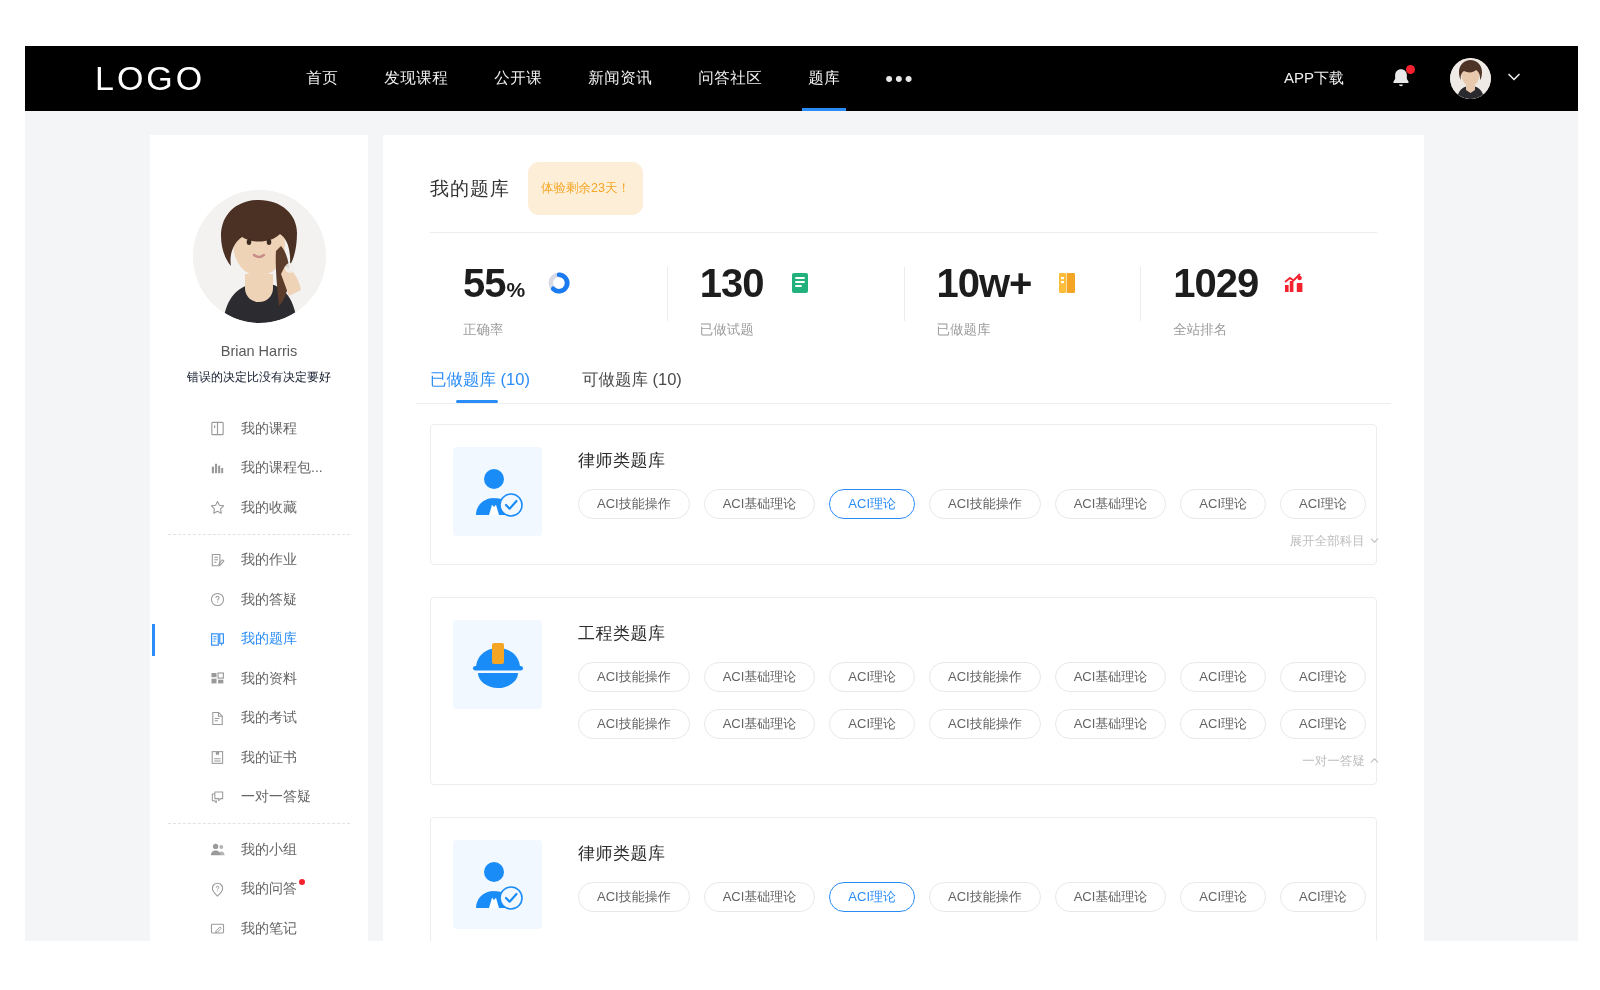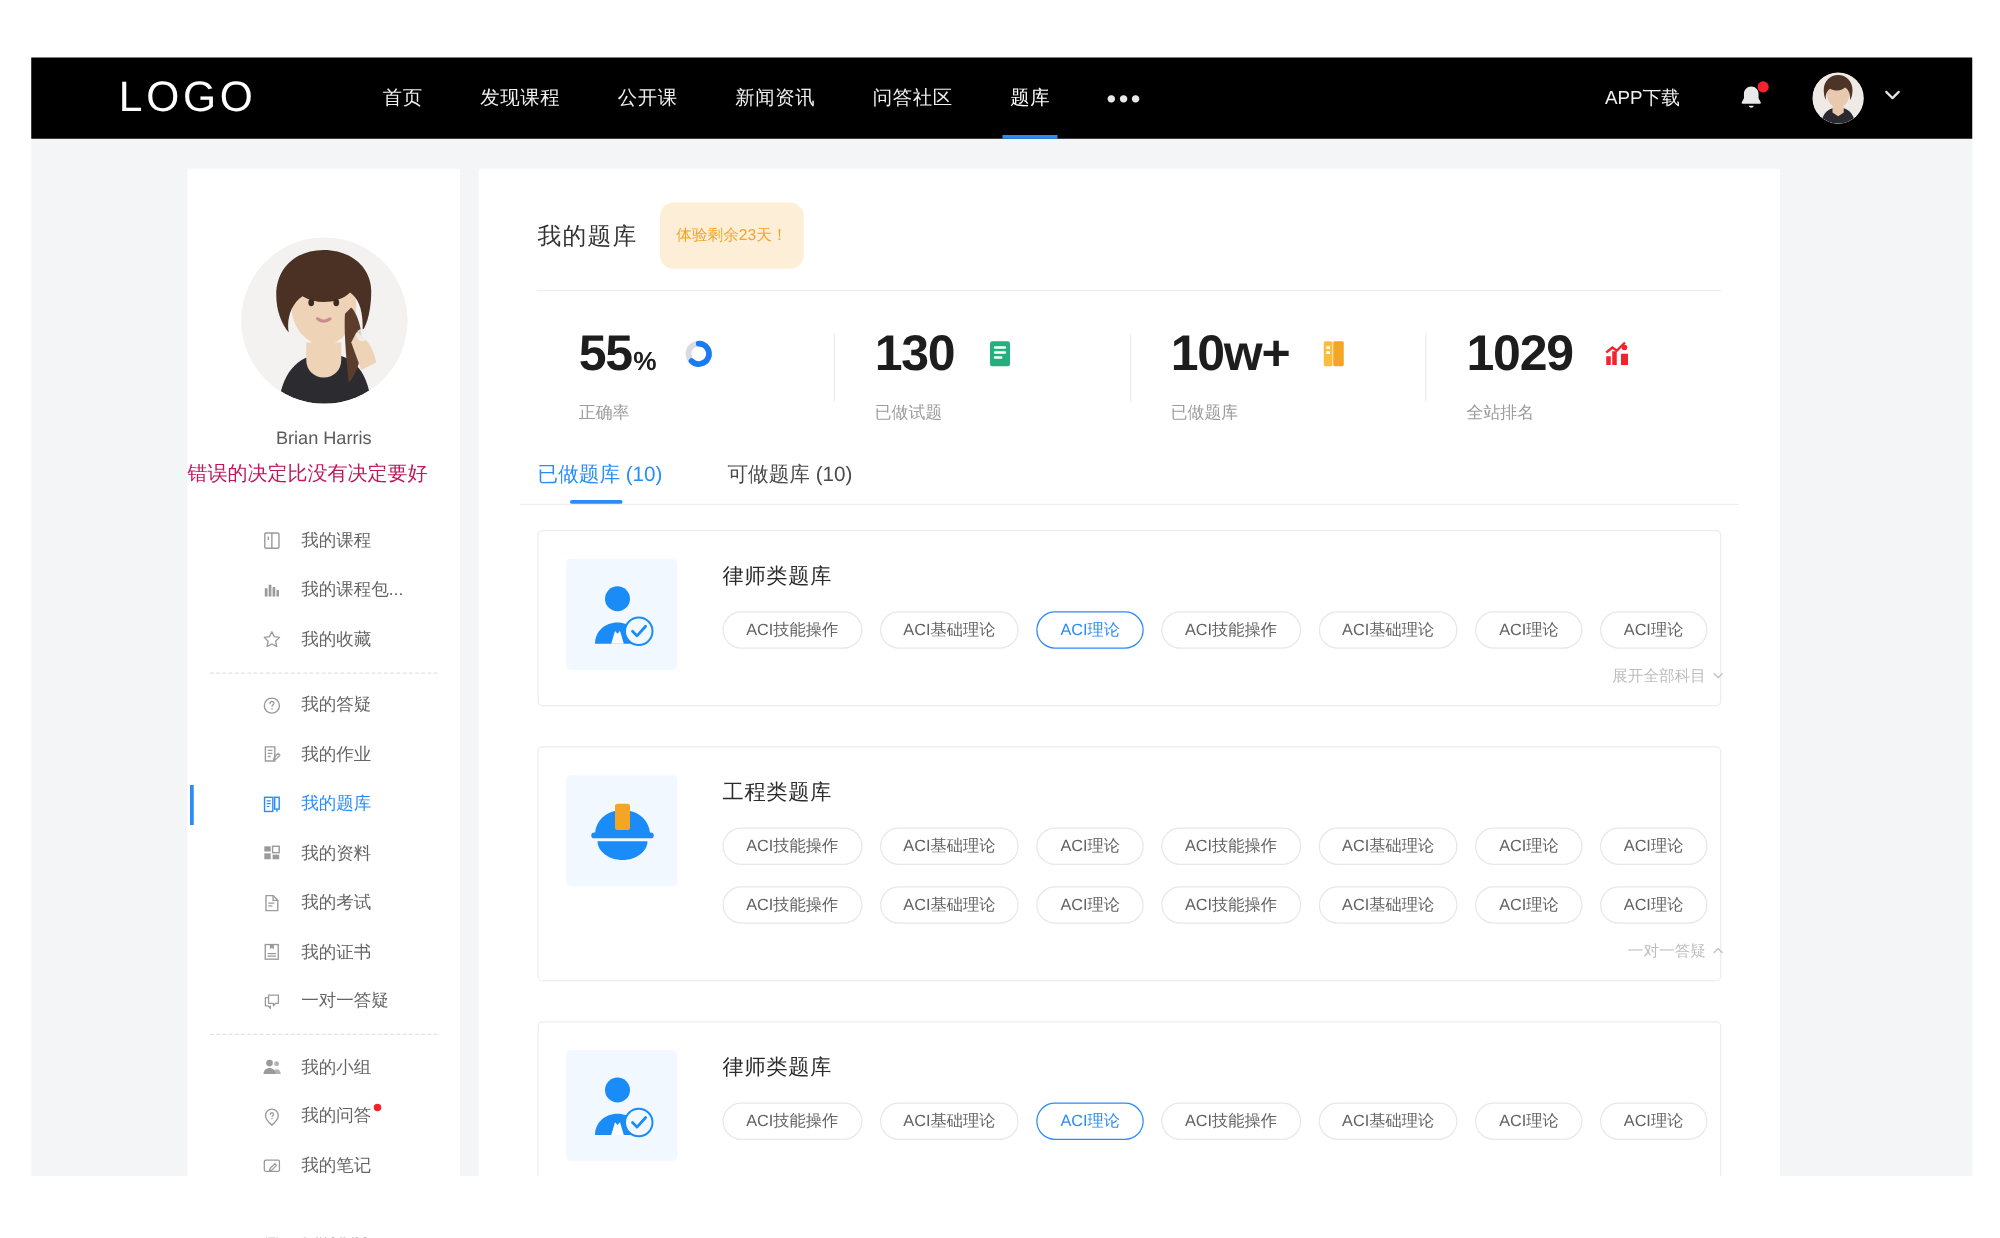--- a/index.html
+++ b/index.html
@@ -53,21 +53,21 @@
   
   .sidebar {
     position: absolute; left: 150px; top: 135px; width: 218px; height: 810px;
     background: #ffffff;
   }
   .avatar-big {
     width: 133px; height: 133px; border-radius: 50%; margin: 55px auto 0;
     overflow: hidden; background: #f1f1f1; position: relative;
   }
   .user-name { text-align: center; margin-top: 20px; font-size: 14.5px; color: #5a5a5a; }
-  .user-motto { text-align: left; margin-top: 10px; font-size: 16px; color: #be185d; }
+  .user-motto { text-align: center; margin-top: 10px; font-size: 12px; color: #0f172a; }
 
   .menu { margin-top: 23px; }
   .menu-item {
     display: flex; align-items: center; height: 39.5px; position: relative;
     cursor: pointer; padding-left: 58px;
   }
   .menu-item .mi-icon {
     width: 18px; height: 18px; margin-right: 15px; flex: 0 0 18px;
     display: flex; align-items: center; justify-content: center; color: #9a9a9a;
   }
@@ -258,37 +258,37 @@
             </svg>
         </span>
         <span class="mi-label">我的收藏</span>
       </div>
 
       <div class="menu-sep"></div>
 
       <div class="menu-item">
         <span class="mi-icon">
           <svg width="17" height="17" viewBox="0 0 18 18">
+              <path d="M3.5 2.6h8v12h-8z" fill="none" stroke="currentColor" stroke-width="1.15"></path>
+              <path d="M5.5 5.6h4M5.5 8.2h4M5.5 10.8h2.5" stroke="currentColor" stroke-width="1.1"></path>
+              <path d="M11 11.5l3.3-3.3 1.5 1.5L12.5 13l-2 .6z" fill="none" stroke="currentColor" stroke-width="1.1" stroke-linejoin="round"></path>
+            </svg>
+        </span>
+        <span class="mi-label">我的作业</span>
+      </div>
+
+      <div class="menu-item">
+        <span class="mi-icon">
+          <svg width="17" height="17" viewBox="0 0 18 18">
               <circle cx="9" cy="9" r="6.4" fill="none" stroke="currentColor" stroke-width="1.15"></circle>
               <path d="M7.4 7.2c0-1 .8-1.7 1.7-1.7s1.6.7 1.6 1.6c0 1.2-1.5 1.3-1.5 2.5" fill="none" stroke="currentColor" stroke-width="1.1" stroke-linecap="round"></path>
               <circle cx="9.1" cy="11.7" r=".7" fill="currentColor"></circle>
             </svg>
         </span>
         <span class="mi-label">我的答疑</span>
-      </div>
-
-      <div class="menu-item">
-        <span class="mi-icon">
-          <svg width="17" height="17" viewBox="0 0 18 18">
-              <path d="M3.5 2.6h8v12h-8z" fill="none" stroke="currentColor" stroke-width="1.15"></path>
-              <path d="M5.5 5.6h4M5.5 8.2h4M5.5 10.8h2.5" stroke="currentColor" stroke-width="1.1"></path>
-              <path d="M11 11.5l3.3-3.3 1.5 1.5L12.5 13l-2 .6z" fill="none" stroke="currentColor" stroke-width="1.1" stroke-linejoin="round"></path>
-            </svg>
-        </span>
-        <span class="mi-label">我的作业</span>
       </div>
 
       <div class="menu-item active">
         <span class="bar"></span>
         <span class="mi-icon">
           <svg width="17" height="17" viewBox="0 0 18 18">
               <rect x="2.8" y="3" width="7" height="12" fill="none" stroke="currentColor" stroke-width="1.2"></rect>
               <path d="M4.6 6h3.4M4.6 8.4h3.4M4.6 10.8h2.2" stroke="currentColor" stroke-width="1.05"></path>
               <rect x="11.4" y="3" width="3.8" height="10" fill="none" stroke="currentColor" stroke-width="1.2"></rect>
               <path d="M13.3 13v2.2" stroke="currentColor" stroke-width="1.2"></path>

